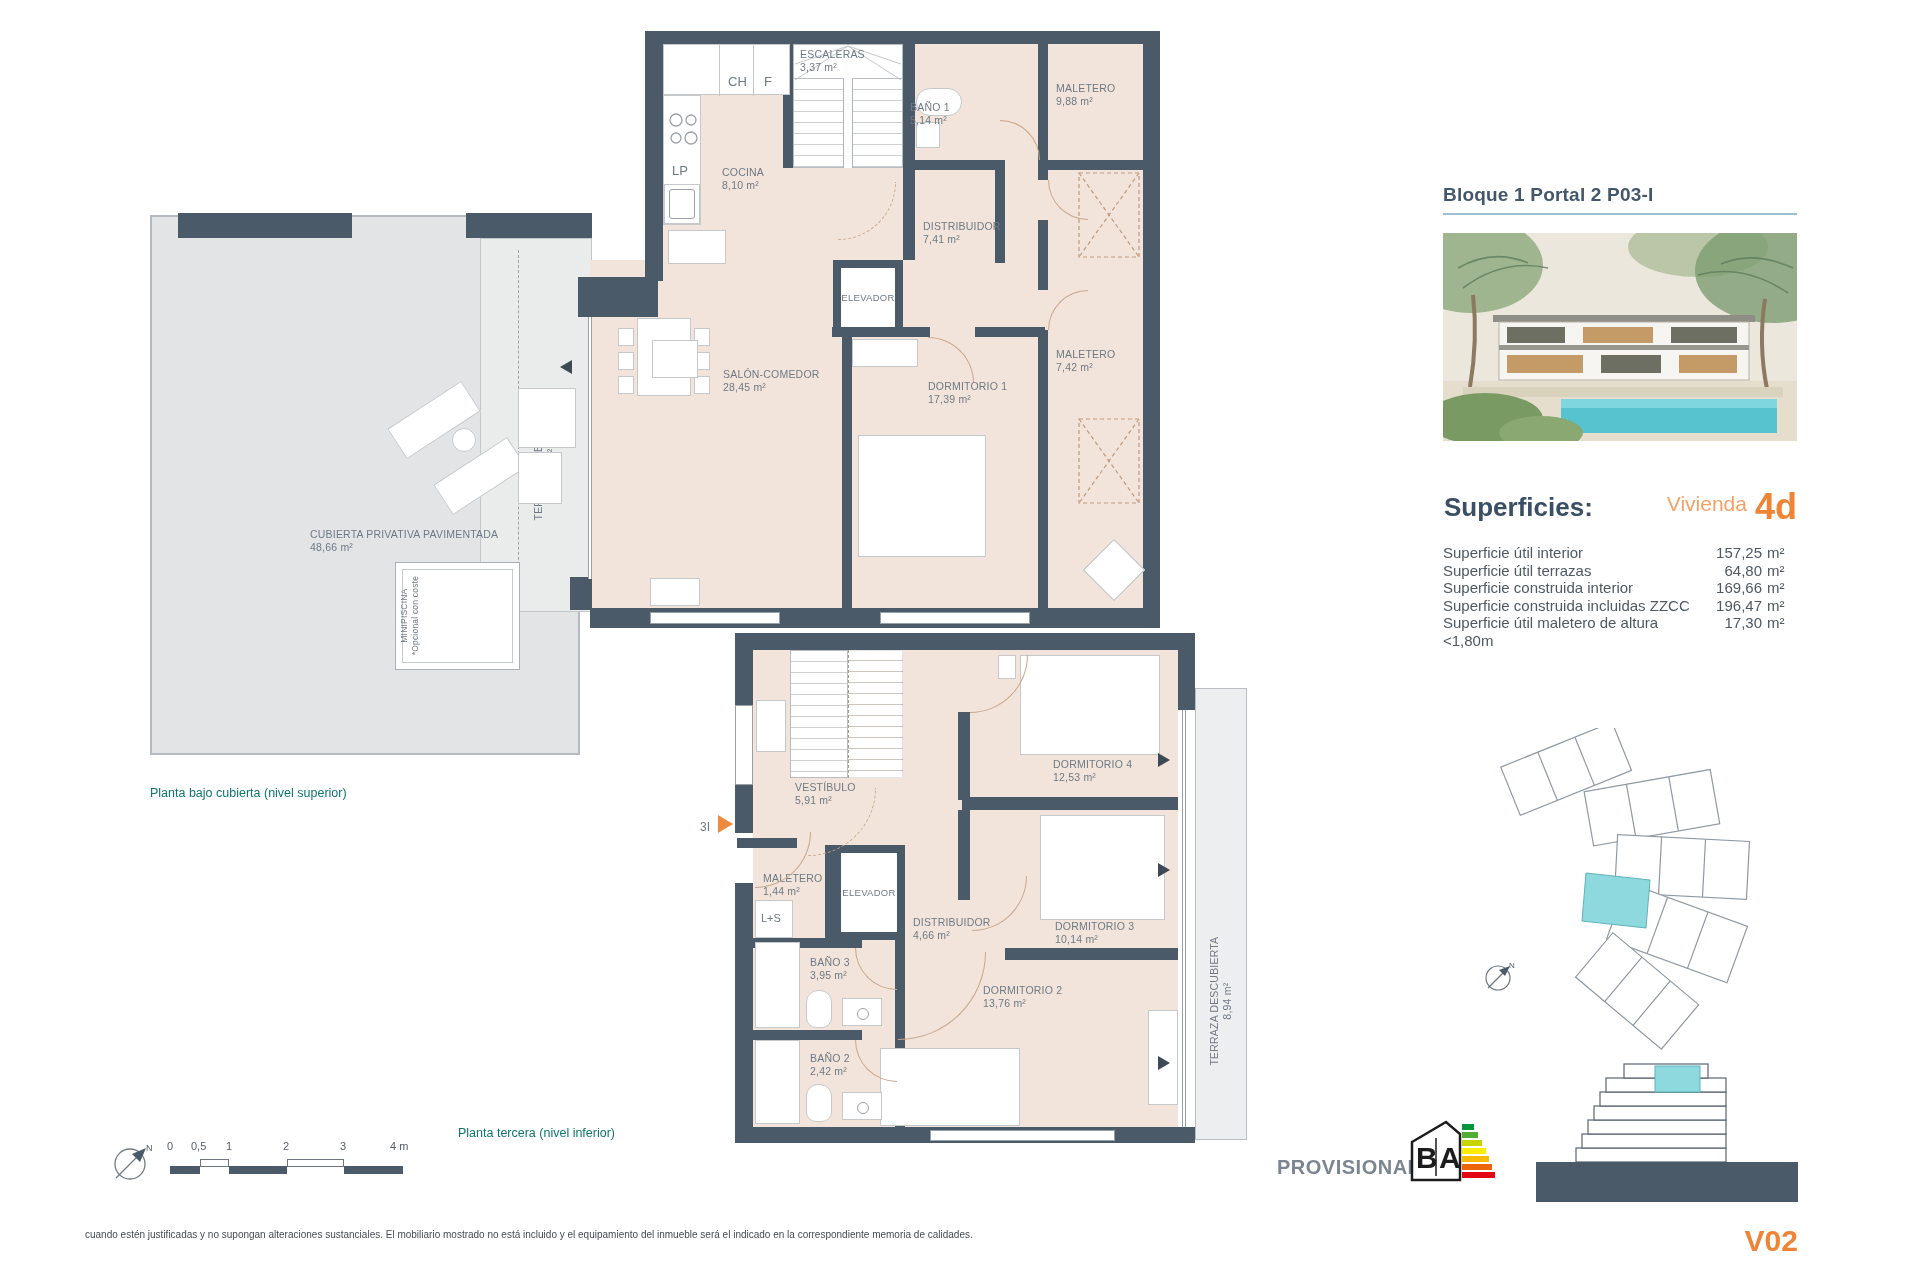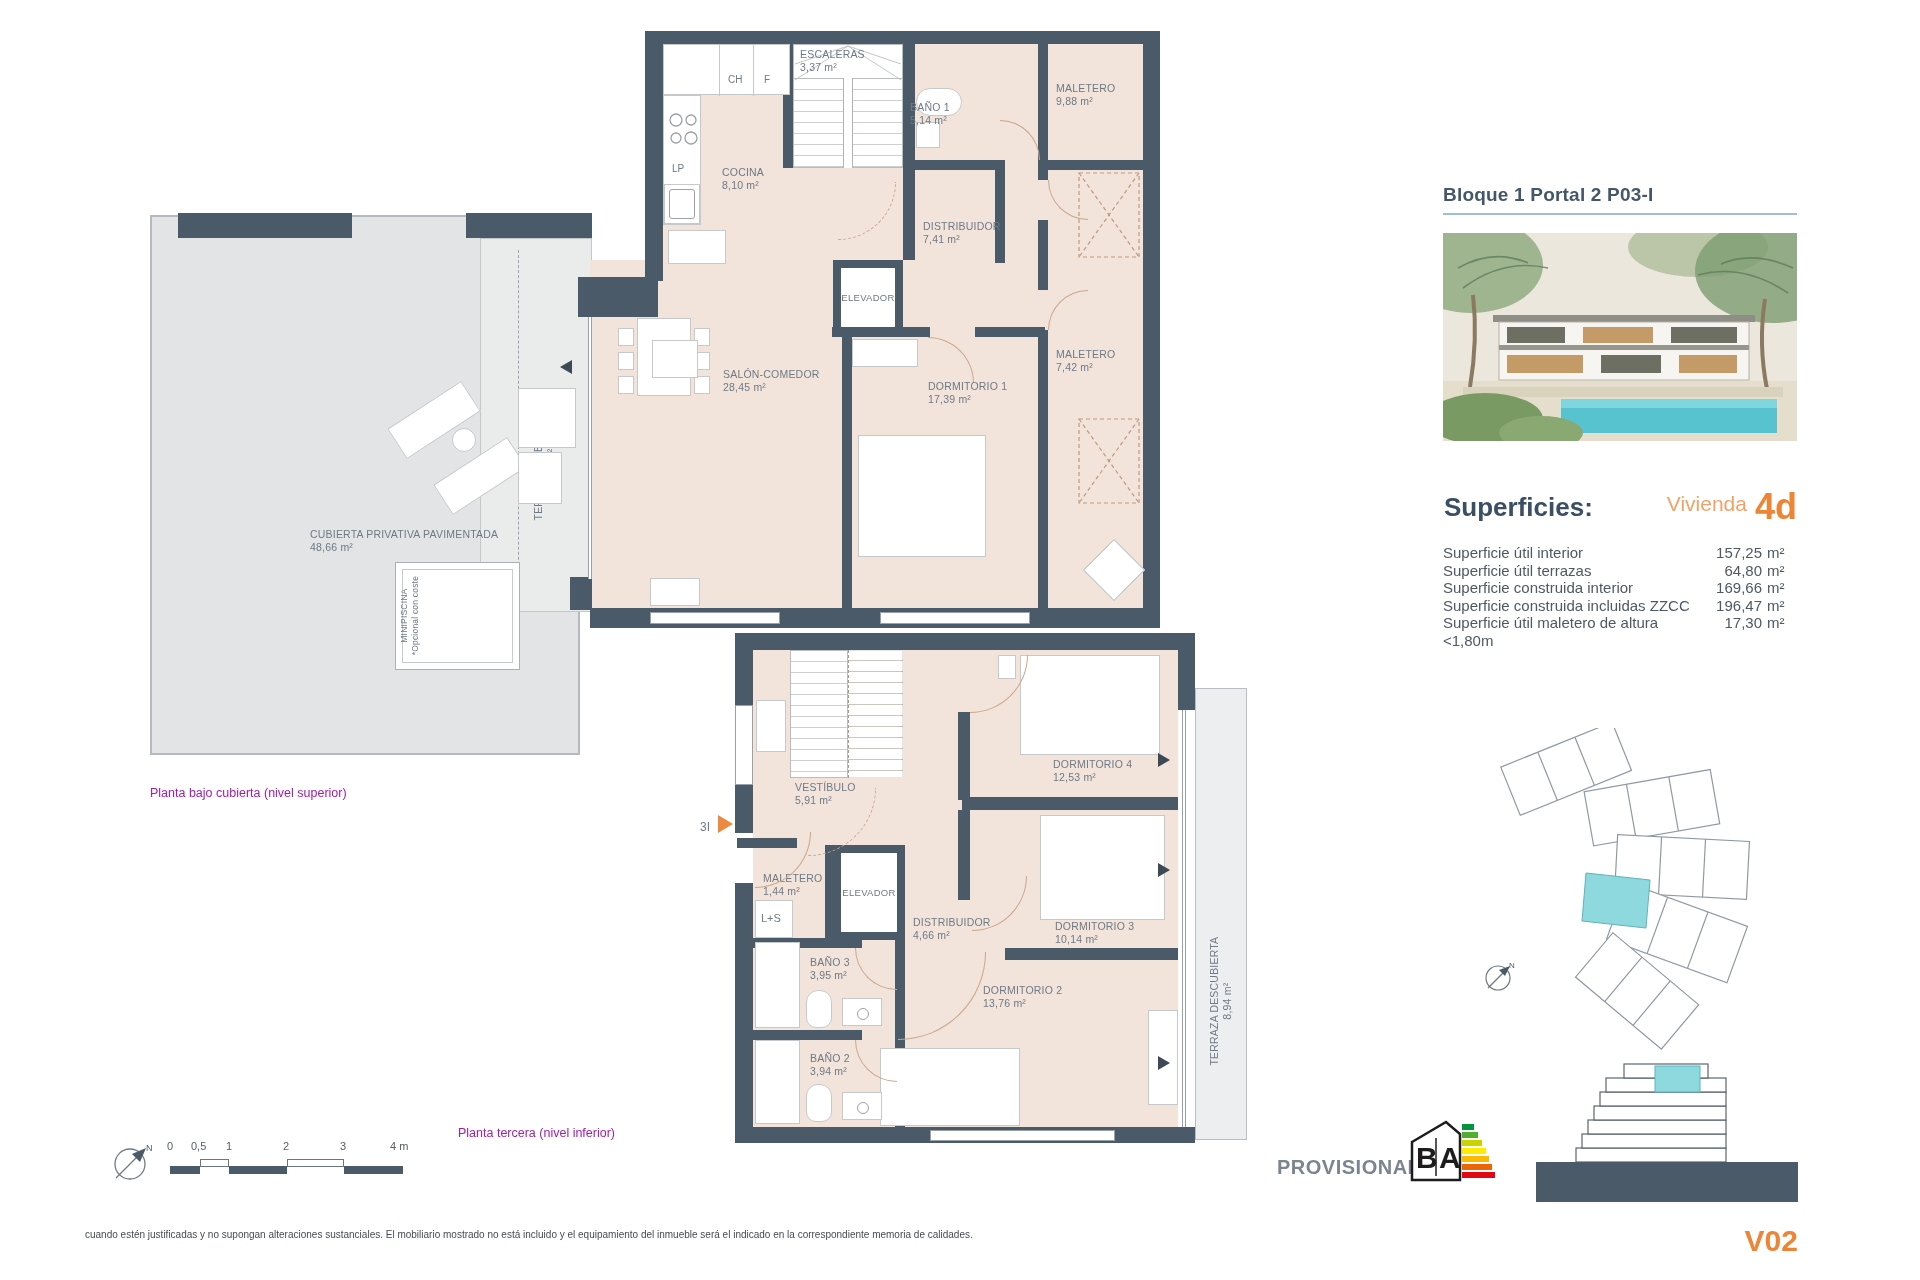--- a/index.html
+++ b/index.html
@@ -7,22 +7,22 @@
   .abs{position:absolute}
   section,aside,footer{position:absolute;inset:0;pointer-events:none}
   .w{position:absolute;background:#4b5a68}
   .f{position:absolute;background:#f2e4da}
   .furn{position:absolute;background:#fff;border:1.5px solid #c6c9cc;box-sizing:border-box}
   .win{position:absolute;background:#fff;border:1px solid #98a1aa;box-sizing:border-box}
   .glass{position:absolute;border-left:1.5px solid #98a1aa;border-right:1.5px solid #98a1aa;box-sizing:border-box;background:#fff}
   .rl{position:absolute;font-size:10.5px;line-height:1.25;color:#6e7a86;white-space:nowrap;letter-spacing:.2px}
   .rl span{display:block}
   .vert{transform:rotate(-90deg);text-align:center}
-  .small-lbl{position:absolute;font-size:10px;color:#6e7a86;white-space:nowrap}
-  .cap{position:absolute;font-size:12.5px;color:#a21caf;white-space:nowrap}
+  .small-lbl{position:absolute;font-size:13px;color:#6e7a86;white-space:nowrap}
+  .cap{position:absolute;font-size:12.5px;color:#0f766e;white-space:nowrap}
   .arc{position:absolute;box-sizing:border-box;border:0 solid #c9a78c}
   .arc.br{border-right-width:1.5px;border-bottom-width:1.5px;border-bottom-right-radius:100%}
   .arc.bl{border-left-width:1.5px;border-bottom-width:1.5px;border-bottom-left-radius:100%}
   .arc.tr{border-right-width:1.5px;border-top-width:1.5px;border-top-right-radius:100%}
   .arc.tl{border-left-width:1.5px;border-top-width:1.5px;border-top-left-radius:100%}
   .arc.dash{border-style:dashed}
   .stairs{position:absolute;background:repeating-linear-gradient(180deg,#fff 0 10px,#cdd0d3 10px 11px);border:1px solid #b9bdc1;box-sizing:border-box}
   .stairs-dash{position:absolute;background:repeating-linear-gradient(180deg,rgba(255,255,255,.6) 0 10px,rgba(160,150,140,.55) 10px 11px);border-left:1px dashed #b09a88;box-sizing:border-box}
   .terr{position:absolute;background:#e2e4e5;border:2px solid #b4bac0;box-sizing:border-box}
   .terr2{position:absolute;background:#eaecec;border:1px solid #c2c7cb;box-sizing:border-box}
@@ -303,21 +303,21 @@
       <span>BAÑO 3</span>
       <span>3,95 m²</span>
     </div>
     <div class="furn" style="left:755px;top:1040px;width:45px;height:84px"></div>
     <div class="furn" style="left:806px;top:1084px;width:26px;height:38px;border-radius:12px 12px 10px 10px"></div>
     <div class="furn" style="left:842px;top:1092px;width:40px;height:28px">
       <div class="abs" style="left:14px;top:9px;width:10px;height:10px;border:1.2px solid #9aa1a8;border-radius:50%"></div>
     </div>
     <div class="rl" style="left:810px;top:1052px">
       <span>BAÑO 2</span>
-      <span>3,94 m²</span>
+      <span>2,42 m²</span>
     </div>
 
     <div class="arc br" style="left:755px;top:832px;width:56px;height:56px"></div>
     <div class="arc br dash" style="left:808px;top:788px;width:68px;height:68px"></div>
     <div class="arc br" style="left:970px;top:655px;width:58px;height:58px"></div>
     <div class="arc br" style="left:972px;top:876px;width:55px;height:55px"></div>
     <div class="arc br" style="left:898px;top:952px;width:88px;height:88px"></div>
     <div class="arc bl" style="left:855px;top:948px;width:42px;height:42px"></div>
     <div class="arc bl" style="left:855px;top:1040px;width:42px;height:42px"></div>
 

